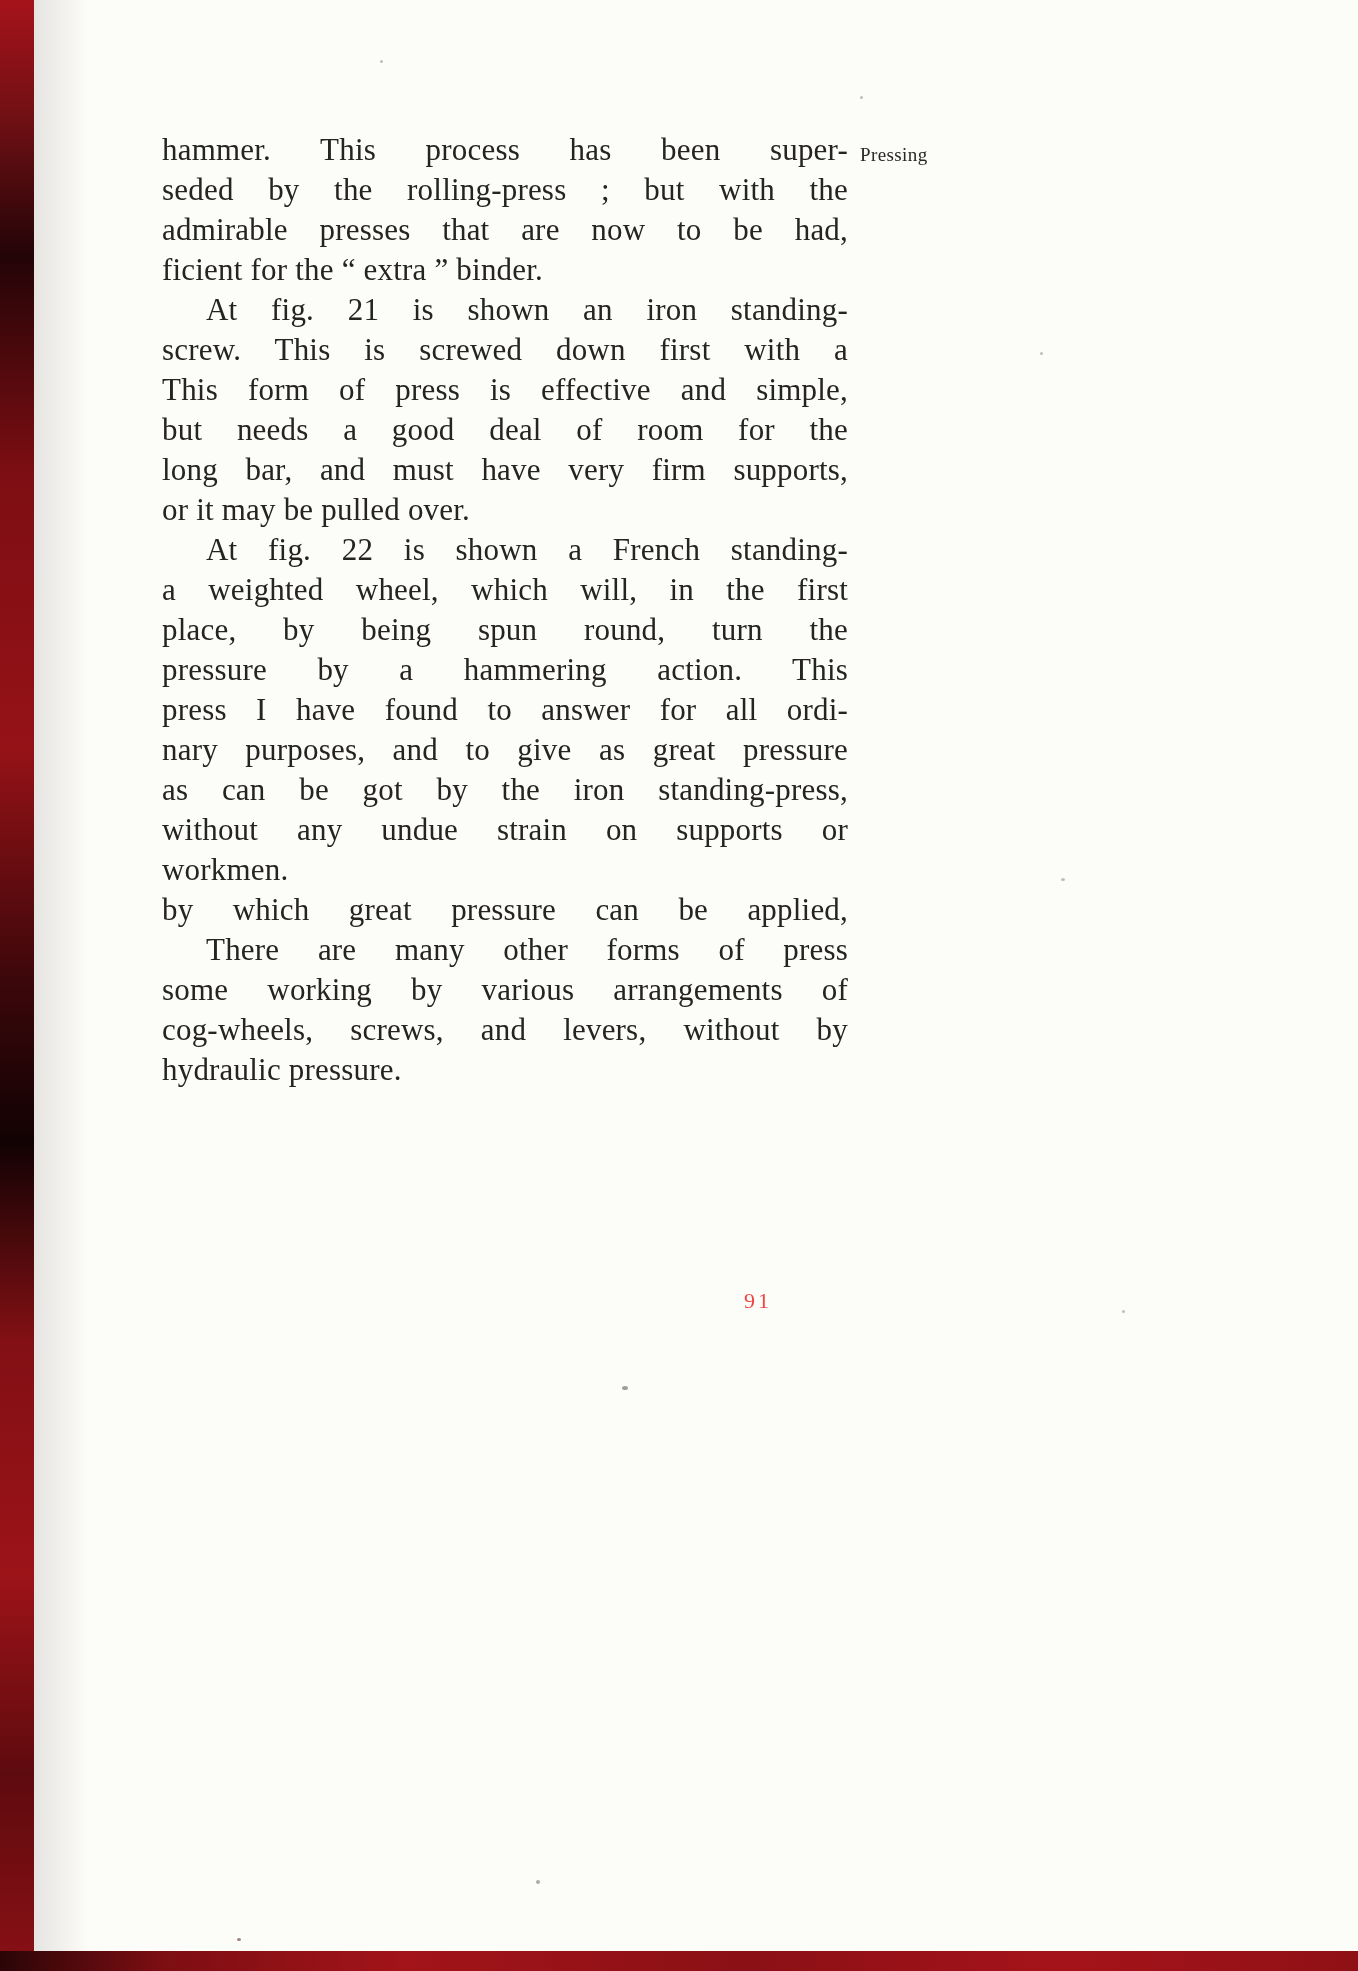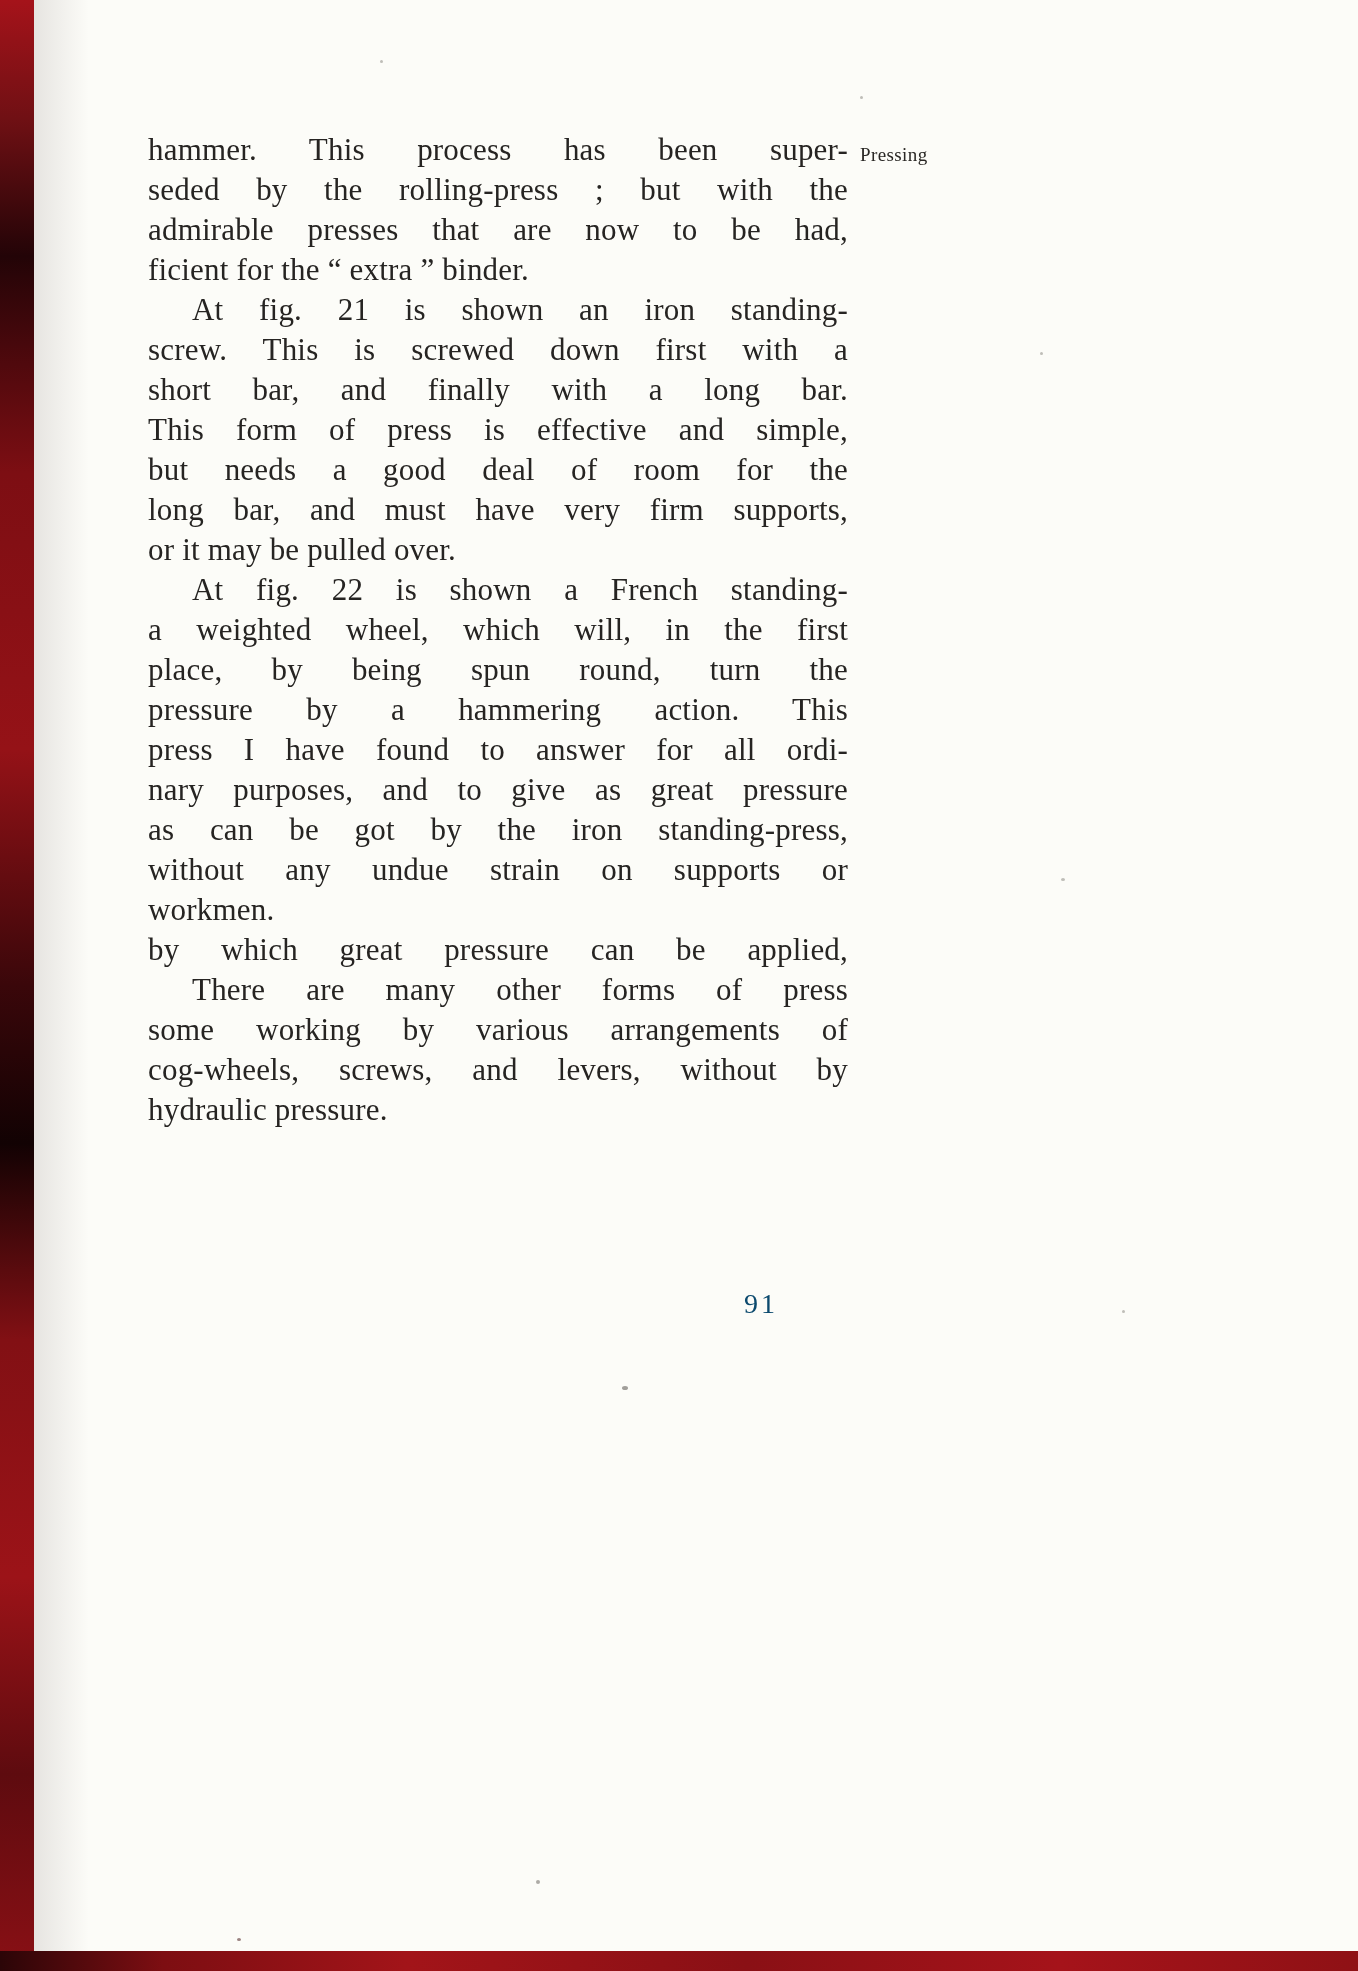--- a/index.html
+++ b/index.html
@@ -30,30 +30,30 @@
   .left-shade {
     position:absolute; left:34px; top:0; width:55px; height:100%;
     background:linear-gradient(90deg, rgba(40,20,20,.10), rgba(40,20,20,0));
   }
   
   .text-block {
     position:absolute; left:148px; top:130px; width:700px;
     font-size:31px; line-height:40px;
     letter-spacing:.2px;
   }
-  .ln { text-align:justify; text-align-last:justify; white-space:normal; }
+  .ln { text-align:justify; text-align-last:justify; white-space:normal;margin-left:14px; }
   .ln.last { text-align-last:left; }
   .ln.indent { text-indent:44px; }
   .margin-note {
     position:absolute; left:860px; top:144px;
     font-size:19px; letter-spacing:.4px; color:#2a2825;
   }
   .page-number {
     position:absolute; left:744px; top:1288px;
-    font-size:28px; letter-spacing:3px; color:#0c4a6e;
+    font-size:22px; letter-spacing:3px; color:#ef4444;
   }
   
   .speck { position:absolute; border-radius:50%; background:#8d8a84; opacity:.55; }
   .s1 { left:1061px; top:878px;  width:4px; height:3px; }
   .s2 { left:1040px; top:352px;  width:3px; height:3px; }
   .s3 { left:622px;  top:1386px; width:6px; height:4px; background:#55524c; }
   .s4 { left:536px;  top:1880px; width:4px; height:4px; background:#6b6862; }
   .s5 { left:860px;  top:96px;   width:3px; height:3px; }
   .s6 { left:1122px; top:1310px; width:3px; height:3px; }
   .s7 { left:380px;  top:60px;   width:3px; height:3px; }
@@ -75,21 +75,20 @@
     <div>
       <div class="ln">hammer. This process has been super-</div>
       <div class="ln">seded by the rolling-press ; but with the</div>
       <div class="ln">admirable presses that are now to be had,</div>
       <div class="ln last">ficient for the “ extra ” binder.</div>
     </div>
 
     <div>
       <div class="ln indent">At fig. 21 is shown an iron standing-</div>
       <div class="ln">screw. This is screwed down first with a</div>
-      <div class="ln">short bar, and finally with a long bar.</div>
       <div class="ln">This form of press is effective and simple,</div>
       <div class="ln">but needs a good deal of room for the</div>
       <div class="ln">long bar, and must have very firm supports,</div>
       <div class="ln last">or it may be pulled over.</div>
     </div>
 
     <div>
       <div class="ln indent">At fig. 22 is shown a French standing-</div>
       <div class="ln">a weighted wheel, which will, in the first</div>
       <div class="ln">place, by being spun round, turn the</div>

